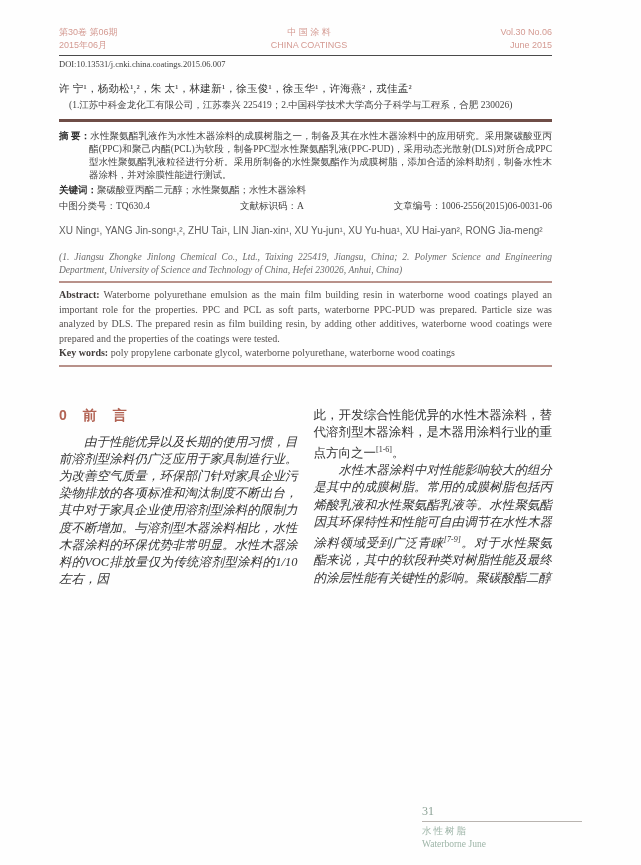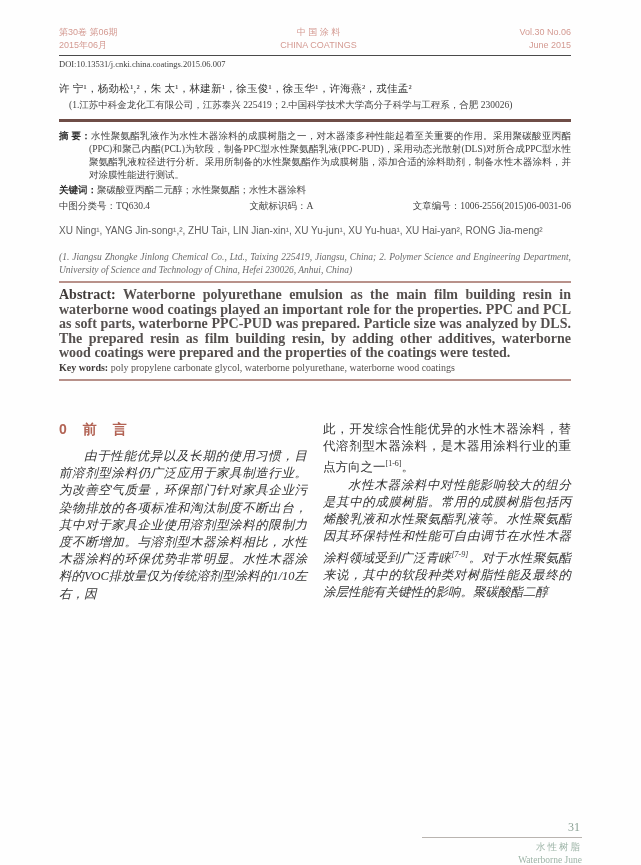--- a/index.html
+++ b/index.html
@@ -4,21 +4,21 @@
 <style>
   :root{
     --header_pink:#d49a92; --title_red:#a05a4e; --section_red:#b26354;
     --rule_dark:#6e4c46; --rule_light:#b8918a; --footer_sage:#9db4a7;
     --text_dark:#3b3b3b; --text_gray:#5f5f5f;
   }
   *{margin:0;padding:0;box-sizing:border-box;}
   html,body{background:#e9e9e9;}
   .page{
     width:641px;height:865px;background:#fefefe;margin:0 auto;position:relative;
-    padding:26px 70px 0 59px;overflow:hidden;
+    padding:26px 89px 0 59px;overflow:hidden;
     font-family:"Liberation Serif","DejaVu Serif",serif;color:var(--text_dark);
   }
   
   .jheader{display:flex;justify-content:space-between;color:var(--header_pink);
     font-family:"Liberation Sans","DejaVu Sans",sans-serif;font-size:9px;line-height:13px;}
   .jheader .h-center{text-align:center;}
   .jheader .h-right{text-align:right;}
   .header-rule{border-bottom:1.2px solid #4a4a4a;margin-top:3px;}
   .doi{font-size:8.5px;color:#3c3c3c;margin-top:3px;font-family:"Liberation Serif",serif;}
   
@@ -37,34 +37,34 @@
     font-size:9.5px;color:#3f3f3f;}
   
   .title-en{margin-top:22px;color:var(--title_red);
     font-family:"Liberation Sans","DejaVu Sans",sans-serif;font-weight:bold;
     font-size:21px;line-height:29px;letter-spacing:-.2px;}
   .authors-en{margin-top:12px;font-size:10px;color:var(--text_gray);
     font-family:"Liberation Sans","DejaVu Sans",sans-serif;}
   .affil-en{margin-top:15px;font-size:9.5px;line-height:12.5px;color:#6a6a6a;
     font-style:italic;text-align:justify;}
   .light-rule{border-top:2px solid var(--rule_light);margin-top:5px;}
-  .abstract-en{margin-top:5px;font-size:14px;line-height:14.5px;color:#55504e;text-align:justify;font-weight:bold;}
+  .abstract-en{margin-top:5px;font-size:10px;line-height:14.5px;color:#55504e;text-align:justify;}
   .abstract-en b,.keywords-en b{color:#403b39;}
   .keywords-en{font-size:10px;line-height:14.5px;color:#55504e;}
   .light-rule.second{margin-top:4px;}
   
   .columns{margin-top:40px;display:flex;gap:16px;}
   .col{width:253px;}
   .section-head{color:var(--section_red);font-family:"Liberation Sans","DejaVu Sans",sans-serif;
     font-weight:bold;font-size:14px;line-height:16px;margin-bottom:11px;letter-spacing:1px;}
   .body-p{font-size:12.5px;line-height:17.2px;text-align:justify;color:#333;}
   .body-p.indent{text-indent:2em;font-style:italic;}
   .body-p sup{font-size:8px;}
   
-  .pfooter{position:absolute;right:59px;bottom:0;text-align:right;width:160px;}
+  .pfooter{position:absolute;right:59px;bottom:16px;width:160px;}
   .page-num{font-size:12px;color:#8ba195;font-family:"Liberation Serif",serif;padding-right:2px;}
   .footer-rule{border-top:1px solid #b9b4b0;margin:2px 0 3px 0;}
   .footer-cn{font-size:9.5px;color:var(--footer_sage);letter-spacing:2px;}
   .footer-en{font-size:9.5px;color:var(--footer_sage);font-family:"Liberation Serif",serif;margin-top:1px;}
 </style>
 </head>
 <body>
 
 <div class="page">
 
@@ -84,21 +84,21 @@
   </div>
   <div class="header-rule"></div>
   <div class="doi">DOI:10.13531/j.cnki.china.coatings.2015.06.007</div>
 
 
   <div class="authors-cn">许 宁¹，杨劲松¹,²，朱 太¹，林建新¹，徐玉俊¹，徐玉华¹，许海燕²，戎佳孟²</div>
   <div class="affil-cn">(1.江苏中科金龙化工有限公司，江苏泰兴 225419；2.中国科学技术大学高分子科学与工程系，合肥 230026)</div>
 
   <div class="thick-rule"></div>
 
-  <p class="abstract-cn"><b>摘 要：</b><span>水性聚氨酯乳液作为水性木器涂料的成膜树脂之一，对木器漆多种性能起着至关重要的作用。采用聚碳酸亚丙酯(PPC)和聚己内酯(PCL)为软段，制备PPC型水性聚氨酯乳液(PPC-PUD)，采用动态光散射(DLS)对所合成PPC型水性聚氨酯乳液粒径进行分析。采用所制备的水性聚氨酯作为成膜树脂，添加合适的涂料助剂，制备水性木器涂料，并对涂膜性能进行测试。</span></p>
+  <p class="abstract-cn"><b>摘 要：</b><span>水性聚氨酯乳液作为水性木器涂料的成膜树脂之一，制备及其在水性木器涂料中的应用研究。采用聚碳酸亚丙酯(PPC)和聚己内酯(PCL)为软段，制备PPC型水性聚氨酯乳液(PPC-PUD)，采用动态光散射(DLS)对所合成PPC型水性聚氨酯乳液粒径进行分析。采用所制备的水性聚氨酯作为成膜树脂，添加合适的涂料助剂，制备水性木器涂料，并对涂膜性能进行测试。</span></p>
   <p class="keywords-cn"><b>关键词：</b><span>聚碳酸亚丙酯二元醇；水性聚氨酯；水性木器涂料</span></p>
 
   <div class="meta-row">
     <span>中图分类号：TQ630.4</span>
     <span>文献标识码：A</span>
     <span>文章编号：1006-2556(2015)06-0031-06</span>
   </div>
 
 
   <div class="authors-en">XU Ning¹, YANG Jin-song¹,², ZHU Tai¹, LIN Jian-xin¹, XU Yu-jun¹, XU Yu-hua¹, XU Hai-yan², RONG Jia-meng²</div>

